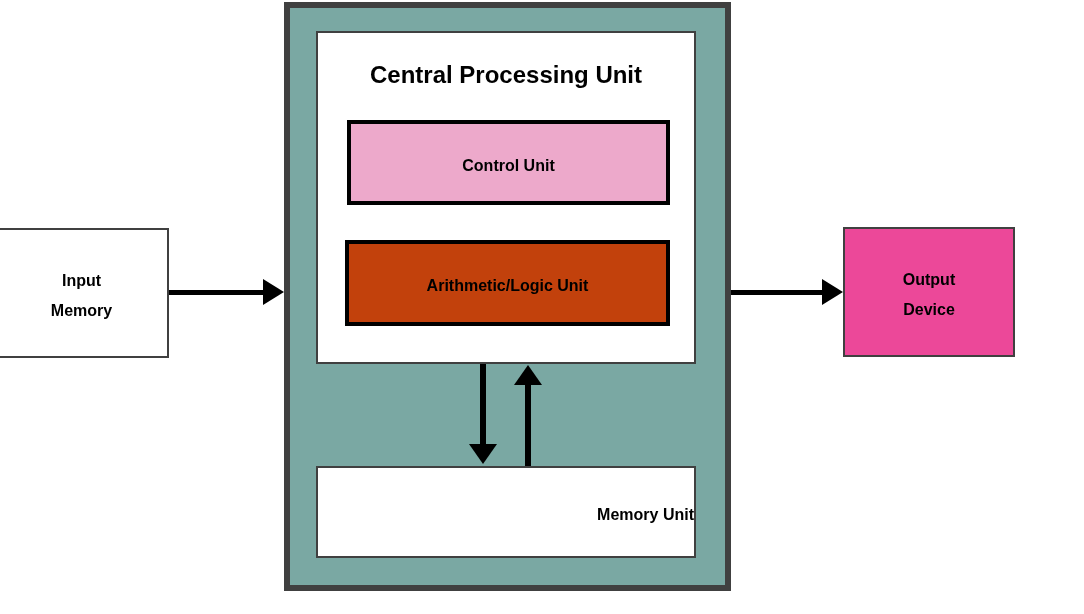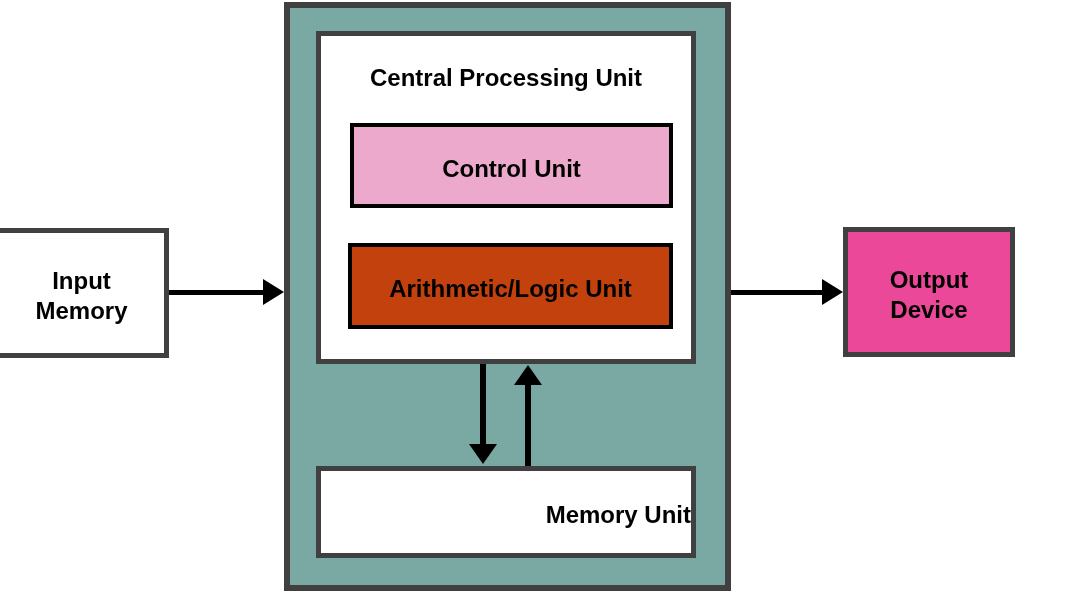--- a/index.html
+++ b/index.html
@@ -9,29 +9,29 @@
     height: 614px;
     background: #ffffff;
     overflow: hidden;
     font-family: "Liberation Sans", sans-serif;
     font-weight: bold;
     color: #000000;
   }
   .box {
     position: absolute;
     box-sizing: border-box;
-    border: 5px solid #404040;
+    border: 2px solid #404040;
     background: #ffffff;
     display: flex;
     align-items: center;
     justify-content: center;
     text-align: center;
   }
   .label {
-    font-size: 24px;
+    font-size: 16px;
     line-height: 30px;
     white-space: pre-line;
     margin-top: 6px;
   }
   
   .cpu-outer {
     left: 284px; top: 2px;
     width: 447px; height: 589px;
     border-width: 6px;
   }

